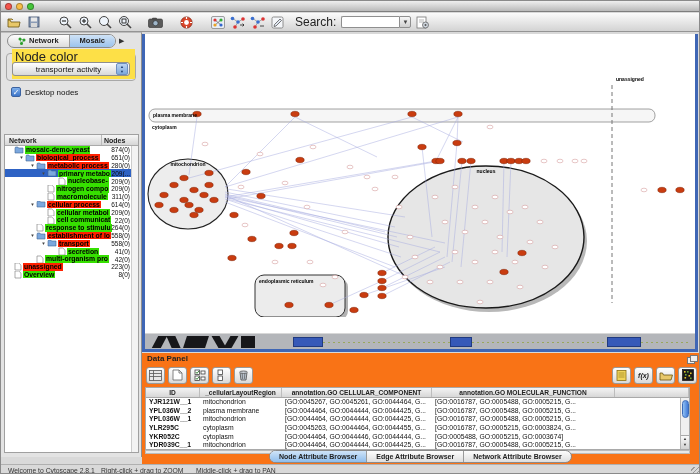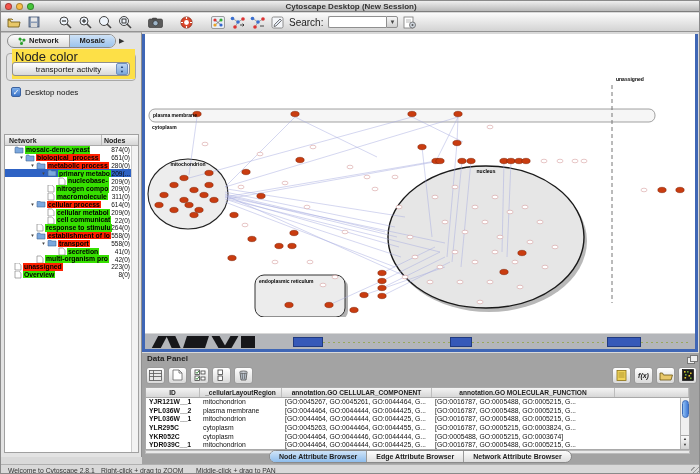--- a/index.html
+++ b/index.html
@@ -20,21 +20,21 @@
   .dot.r{ background:#f4554c; } .dot.y{ background:#f8bd47; } .dot.g{ background:#45c53a; }
   .titlebar .title { width:100%; text-align:center; font-size:8px; font-weight:bold; color:#333; }
   
   .toolbar {
     position:absolute; left:0; top:12px; width:700px; height:19px;
     background:linear-gradient(#fbfbfb,#d3d3d3); border-bottom:1px solid #949494;
     display:flex; align-items:center; padding:0 4px; gap:3px;
   }
   .tbtn { width:17px; height:16px; display:flex; align-items:center; justify-content:center; background:transparent; border:0; }
   .tsep { width:8px; height:1px; }
-  .search-lab { font-size:10px; color:#222; }
+  .search-lab { font-size:12px; color:#222; margin-left:6px; }
   .search-combo { display:flex; align-items:center; margin-left:2px; }
   .search-field { width:58px; height:12px; background:#fff; border:1px solid #8f8f8f; border-right:0; border-radius:2px 0 0 2px; }
   .search-arrow { width:12px; height:12px; background:linear-gradient(#f6f6f6,#cfcfcf); border:1px solid #8f8f8f; border-radius:0 2px 2px 0; font-size:6px; line-height:11px; text-align:center; color:#444; }
   
   .cpanel {
     position:absolute; left:0; top:31px; width:141px; height:425px;
     background:#e3e3e3; border-right:1px solid #8f8f8f; border-top:1px solid #bcbcbc;
   }
   .cpanel-head { height:12px; display:flex; align-items:center; justify-content:space-between; padding:0 4px; }
   .cpanel-head .t { font-size:8px; font-weight:bold; color:#222; }
@@ -81,21 +81,21 @@
   .frame-titlebar .title { width:100%; text-align:center; font-size:7.5px; font-weight:bold; color:#222; }
   .canvas { position:absolute; left:0; top:13px; width:550px; height:286px; background:#fff; overflow:hidden; }
   .artifact {
     position:absolute; left:0; bottom:0; width:550px; height:16px; background:#b4b6ba; overflow:hidden;
     border-top:1px solid #d8d8d8;
   }
   .glyphblk { position:absolute; top:2px; height:12px; background:#17171a; }
   .bluerect { position:absolute; top:3px; height:10px; background:#3659b8; border:1px solid #203a80; }
   .dotline { position:absolute; top:8px; height:1px; background:repeating-linear-gradient(90deg,#9aa85c 0 2px,transparent 2px 5px); }
   
-  .dpanel { position:absolute; left:141px; top:352px; width:559px; height:111px; background:#a3a3a3; }
+  .dpanel { position:absolute; left:141px; top:352px; width:559px; height:111px; background:#f97316; }
   .dpanel-head { height:11px; display:flex; align-items:center; justify-content:space-between; padding:0 5px; }
   .dpanel-head .t { font-size:8px; font-weight:bold; color:#222; }
   .dtoolbar { height:22px; display:flex; align-items:center; padding:0 4px; gap:3px; }
   .dbtn { width:19px; height:17px; border:1px solid #9a9a9a; border-radius:3px; background:linear-gradient(#ffffff,#d9d9d9); display:flex; align-items:center; justify-content:center; }
   .dspacer { flex:1; }
   .fx { font-size:7px; font-style:italic; font-weight:bold; color:#222; }
   .dtable { position:absolute; left:3px; top:34px; width:545px; height:63px; background:#fff; border:1px solid #a9a9a9; }
   .dt-head { display:flex; height:10px; background:linear-gradient(#f4f4f4,#d7d7d7); border-bottom:1px solid #a9a9a9; }
   .dt-head .hc { font-size:6.6px; font-weight:bold; color:#222; text-align:center; border-right:1px solid #bdbdbd; line-height:10px; overflow:hidden; white-space:nowrap; }
   .dt-row { display:flex; height:8.7px; }
@@ -122,21 +122,20 @@
 <body>
 
 <div class="app">
 
   <div class="titlebar">
     <div class="dots">
       <div class="dot r"></div>
       <div class="dot y"></div>
       <div class="dot g"></div>
     </div>
-    <div class="title">Cytoscape Desktop (New Session)</div>
   </div>
 
   <div class="toolbar">
     <button class="tbtn">
       <svg width="14" height="11">
           <path d="M1 3 L1 10 L12 10 L13 5 L4 5 L3 3 Z M1 3 L1 2 L5 2 L6 3" fill="#e8c86a" stroke="#6b5410" stroke-width="0.8"></path>
         </svg>
     </button>
     <button class="tbtn">
       <svg width="12" height="12">

